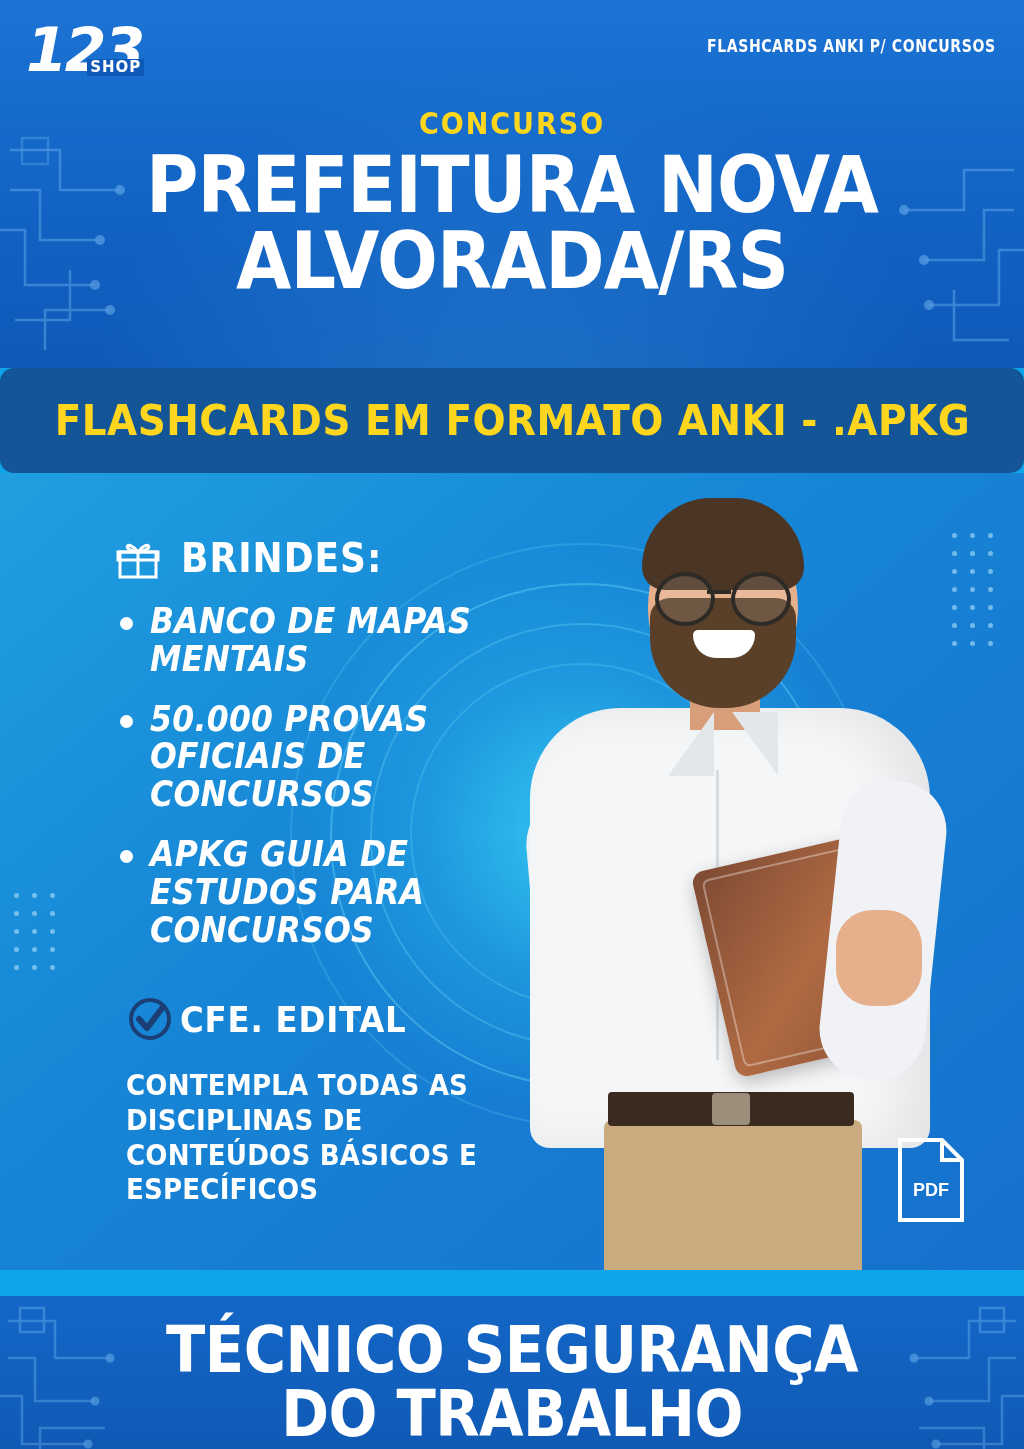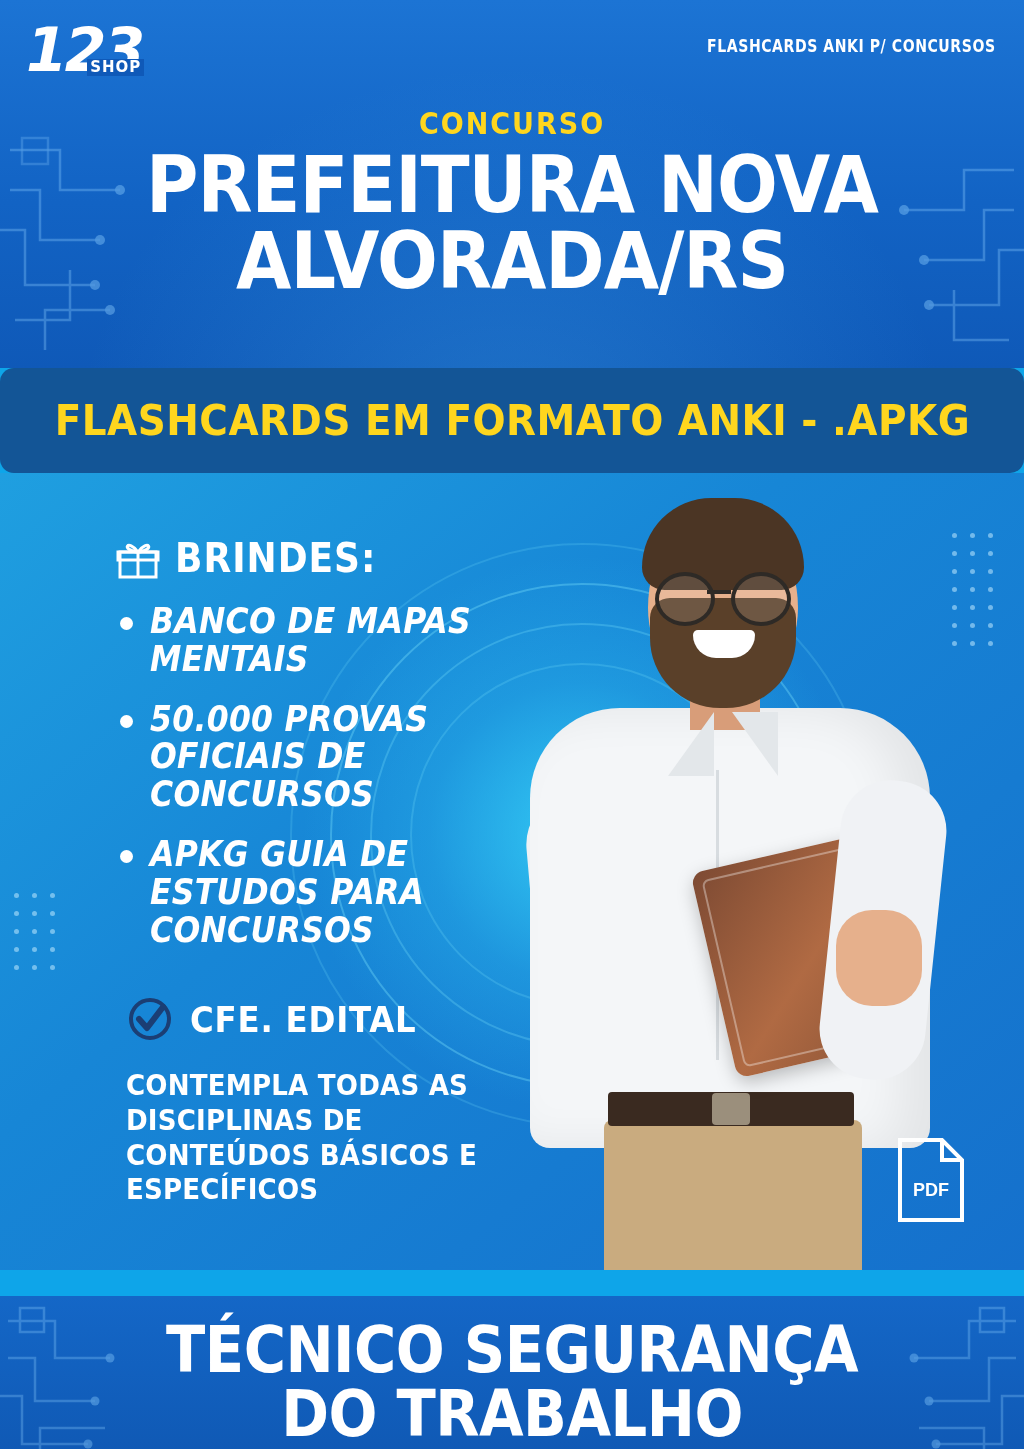--- a/index.html
+++ b/index.html
@@ -164,21 +164,21 @@
   }
   .dots-right { right: 18px; top: 60px; grid-template-columns: repeat(3, 18px); }
   .dots-left { left: 14px; top: 420px; grid-template-columns: repeat(3, 18px); }
 
   .brindes-head {
     position: absolute;
     left: 115px;
     top: 62px;
     display: flex;
     align-items: center;
-    gap: 14px;
+    gap: 20px;
   }
   .brindes-head .txt {
     color: #ffffff;
     font-size: 40px;
     font-weight: bold;
     letter-spacing: 1px;
     font-family: "DejaVu Sans Condensed", "Liberation Sans Narrow", "Liberation Sans", sans-serif;
   }
 
   .bullets {
@@ -211,21 +211,21 @@
     border-radius: 50%;
     background: #ffffff;
   }
 
   .cfe-head {
     position: absolute;
     left: 126px;
     top: 522px;
     display: flex;
     align-items: center;
-    gap: 16px;
+    gap: 6px;
     justify-content: space-between;
   }
   .cfe-head .txt {
     color: #ffffff;
     font-size: 36px;
     font-weight: bold;
     letter-spacing: .8px;
     font-family: "DejaVu Sans Condensed", "Liberation Sans Narrow", "Liberation Sans", sans-serif;
   }
   .cfe-body {

